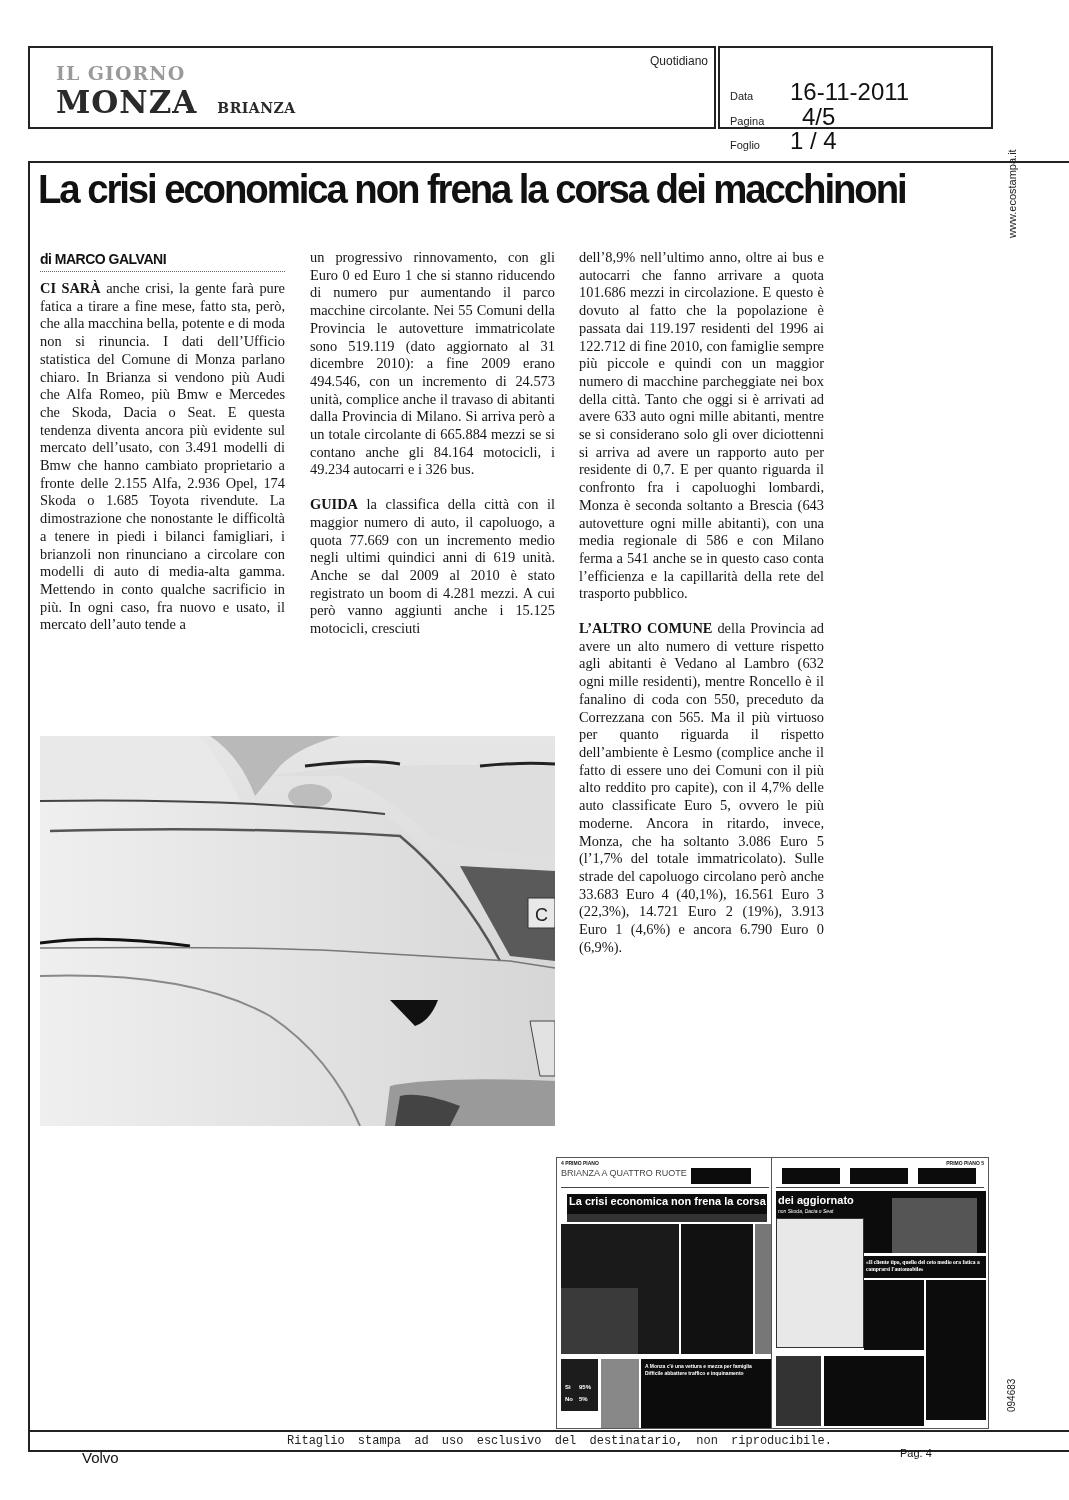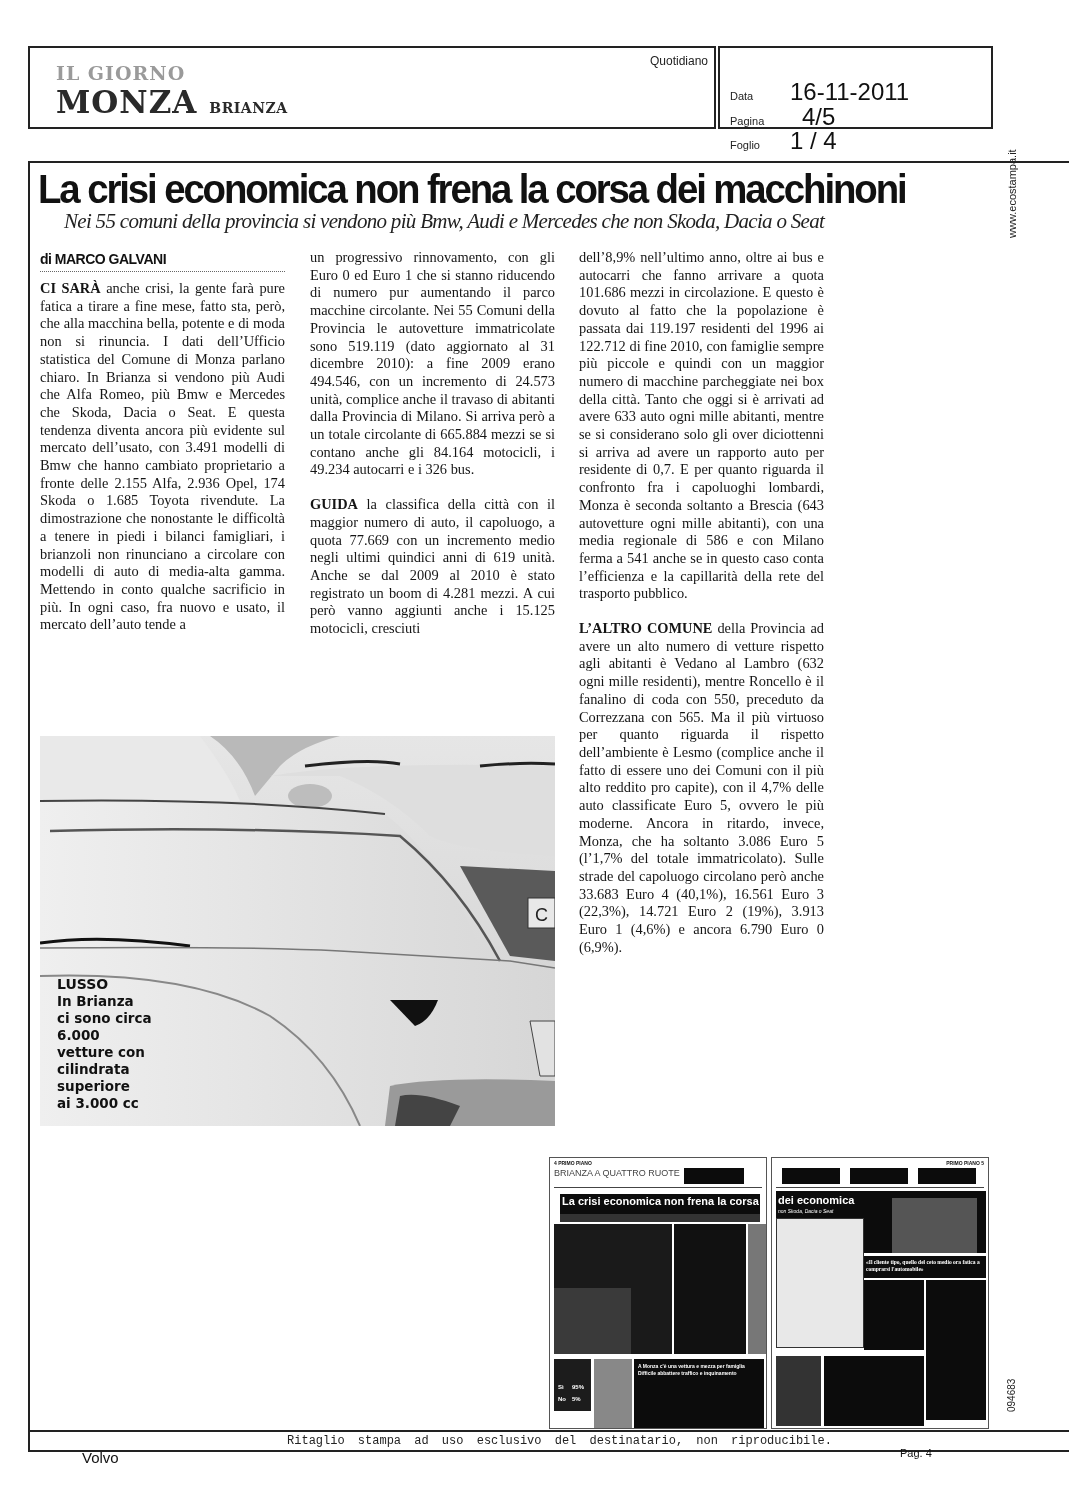--- a/index.html
+++ b/index.html
@@ -5,21 +5,21 @@
     * { box-sizing: border-box; margin: 0; padding: 0; }
     html, body { width: 1069px; height: 1500px; background: #ffffff; overflow: hidden; }
     body { position: relative; font-family: "Liberation Serif", serif; color: #111; }
 
     .frame { position: absolute; border: 2px solid #222; background: #fff; }
 
     
     #masthead { left: 28px; top: 46px; width: 688px; height: 83px; }
     .mast-il { position: absolute; left: 26px; top: 14px; font-family: "DejaVu Serif", serif; font-weight: bold; font-size: 19px; color: #9a9a9a; letter-spacing: 1px; }
     .mast-monza { position: absolute; left: 26px; top: 36px; font-family: "DejaVu Serif", serif; font-weight: 900; font-size: 31px; color: #2a2a2a; letter-spacing: 1px; }
-    .mast-brianza { font-size: 14px; letter-spacing: 0.5px; margin-left: 12px; }
+    .mast-brianza { font-size: 14px; letter-spacing: 0.5px; margin-left: 20px; }
     .mast-quot { position: absolute; right: 6px; top: 6px; font-family: "Liberation Sans", sans-serif; font-size: 12px; color: #222; }
 
     #infobox { left: 718px; top: 46px; width: 275px; height: 83px; }
     .info-row { position: absolute; left: 10px; display: flex; align-items: baseline; font-family: "Liberation Sans", sans-serif; }
     .info-label { width: 60px; font-size: 11px; color: #222; }
     .info-val { font-size: 24px; color: #111; margin-top: 28px; }
 
     
     #article { left: 28px; top: 131px; width: 1063px; height: 1291px; margin-top: 30px; }
 
@@ -74,21 +74,20 @@
     <span class="info-val">4/5</span>
   </div>
   <div class="info-row" style="top:51px;">
     <span class="info-label">Foglio</span>
     <span class="info-val">1 / 4</span>
   </div>
 </div>
 
 <div class="frame" id="article">
   <div class="headline">La crisi economica non frena la corsa  dei macchinoni</div>
-  <div class="subhead">Nei 55 comuni della provincia si vendono più Bmw, Audi e Mercedes che  non Skoda, Dacia o Seat</div>
   <div class="byline">di MARCO GALVANI</div>
 
   <div class="col" id="col1">
     <p><span class="lead">CI SARÀ</span><span> anche crisi, la gente farà pure fatica a tirare a fine mese, fatto sta, però, che alla macchina bella, potente e di moda non si rinuncia. I dati dell’Ufficio statistica del Comune di Monza parlano chiaro. In Brianza si vendono più Audi che Alfa Romeo, più Bmw e Mercedes che Skoda, Dacia o Seat. E questa tendenza diventa ancora più evidente sul mercato dell’usato, con 3.491 modelli di Bmw che hanno cambiato proprietario a fronte delle 2.155 Alfa, 2.936 Opel, 174 Skoda o 1.685 Toyota rivendute. La dimostrazione che nonostante le difficoltà a tenere in piedi i bilanci famigliari, i brianzoli non rinunciano a circolare con modelli di auto di media-alta gamma. Mettendo in conto qualche sacrificio in più. In ogni caso, fra nuovo e usato, il mercato dell’auto tende a</span></p>
   </div>
 
   <div class="col" id="col2">
     <p>un progressivo rinnovamento, con gli Euro 0 ed Euro 1 che si stanno riducendo di numero pur aumentando il parco macchine circolante. Nei 55 Comuni della Provincia le autovetture immatricolate sono 519.119 (dato aggiornato al 31 dicembre 2010): a fine 2009 erano 494.546, con un incremento di 24.573 unità, complice anche il travaso di abitanti dalla Provincia di Milano. Si arriva però a un totale circolante di 665.884 mezzi se si contano anche gli 84.164 motocicli, i 49.234 autocarri e i 326 bus.</p>
     <p><span class="lead">GUIDA</span><span> la classifica della città con il maggior numero di auto, il capoluogo, a quota 77.669 con un incremento medio negli ultimi quindici anni di 619 unità. Anche se dal 2009 al 2010 è stato registrato un boom di 4.281 mezzi. A cui però vanno aggiunti anche i 15.125 motocicli, cresciuti</span></p>
   </div>
@@ -124,34 +123,24 @@
       <rect x="488" y="162" width="27" height="30" fill="#e8e8e8" stroke="#333"></rect>
       <text x="495" y="185" font-family="Liberation Sans, sans-serif" font-size="18" fill="#222">C</text>
       <path d="M0 207 Q60 198 150 210" stroke="#111" stroke-width="3" fill="none"></path>
       <path d="M0 212 Q200 210 300 215 Q380 220 470 225 L515 232" stroke="#777" stroke-width="1.5" fill="none"></path>
       <path d="M0 240 Q150 235 230 280 Q290 320 320 390" stroke="#888" stroke-width="2" fill="none"></path>
       <path d="M350 264 L398 264 Q390 285 375 290 Z" fill="#111"></path>
       <path d="M490 285 L515 285 L515 340 L500 340 Z" fill="#e2e2e2" stroke="#444"></path>
       <path d="M350 350 Q400 340 515 345 L515 390 L345 390 Z" fill="#9a9a9a"></path>
       <path d="M360 360 Q380 355 420 370 L410 390 L355 390 Z" fill="#444"></path>
     </svg>
-    <div class="caption">
-      <div class="caption-title">LUSSO</div>
-      <div>In Brianza</div>
-      <div>ci sono circa</div>
-      <div>6.000</div>
-      <div>vetture con</div>
-      <div>cilindrata</div>
-      <div>superiore</div>
-      <div>ai 3.000 cc</div>
-    </div>
   </div>
 
   <div id="thumb">
-    <div class="tpage" style="left:0;">
+    <div class="tpage" style="left:7px;">
       <div style="position:absolute;left:4px;top:2px;font-family:'Liberation Sans',sans-serif;font-size:5px;font-weight:bold;">4  PRIMO PIANO</div>
       <div style="position:absolute;left:4px;top:10px;font-family:'Liberation Sans',sans-serif;font-size:9px;color:#444;">BRIANZA A QUATTRO RUOTE</div>
       <div class="bar" style="left:134px;top:10px;width:60px;height:16px;"></div>
       <div style="position:absolute;left:4px;top:29px;width:208px;height:1px;background:#444;"></div>
       <div class="bar" style="left:10px;top:36px;width:200px;height:20px;"></div>
       <div class="txt" style="left:12px;top:37px;font-size:11px;">La crisi economica non frena la corsa</div>
       <div class="bar" style="left:10px;top:56px;width:200px;height:8px;background:#333;"></div>
       <div class="bar" style="left:4px;top:66px;width:118px;height:130px;background:#1a1a1a;"></div>
       <div class="bar" style="left:4px;top:130px;width:77px;height:66px;background:#3a3a3a;"></div>
       <div class="bar" style="left:124px;top:66px;width:72px;height:130px;background:#111;"></div>
@@ -166,21 +155,21 @@
       <div class="txt" style="left:88px;top:205px;font-size:5px;">A Monza c'è una vettura e mezza per famiglia</div>
       <div class="txt" style="left:88px;top:212px;font-size:5px;">Difficile abbattere traffico e inquinamento</div>
     </div>
     <div class="tpage" style="left:222px;">
       <div style="position:absolute;right:4px;top:2px;font-family:'Liberation Sans',sans-serif;font-size:5px;font-weight:bold;">PRIMO PIANO  5</div>
       <div class="bar" style="left:10px;top:10px;width:58px;height:16px;"></div>
       <div class="bar" style="left:78px;top:10px;width:58px;height:16px;"></div>
       <div class="bar" style="left:146px;top:10px;width:58px;height:16px;"></div>
       <div style="position:absolute;left:4px;top:29px;width:208px;height:1px;background:#444;"></div>
       <div class="bar" style="left:4px;top:33px;width:210px;height:62px;"></div>
-      <div class="txt" style="left:6px;top:36px;font-size:11px;">dei economica</div>
+      <div class="txt" style="left:6px;top:36px;font-size:11px;">dei aggiornato</div>
       <div class="txt" style="left:6px;top:50px;font-size:5px;font-weight:normal;font-style:italic;">non Skoda, Dacia o Seat</div>
       <div class="bar" style="left:4px;top:60px;width:88px;height:130px;background:#e8e8e8;border:1px solid #333;"></div>
       <div class="bar" style="left:120px;top:40px;width:85px;height:55px;background:#555;"></div>
       <div class="bar" style="left:92px;top:98px;width:122px;height:22px;"></div>
       <div class="txt" style="left:94px;top:101px;font-size:5.5px;font-family:'Liberation Serif',serif;white-space:normal;width:118px;line-height:7px;">«Il cliente tipo, quello del ceto medio ora fatica a comprarsi l'automobile»</div>
       <div class="bar" style="left:92px;top:122px;width:60px;height:70px;"></div>
       <div class="bar" style="left:154px;top:122px;width:60px;height:140px;"></div>
       <div class="bar" style="left:4px;top:198px;width:45px;height:70px;background:#333;"></div>
       <div class="bar" style="left:52px;top:198px;width:100px;height:70px;"></div>
     </div>

